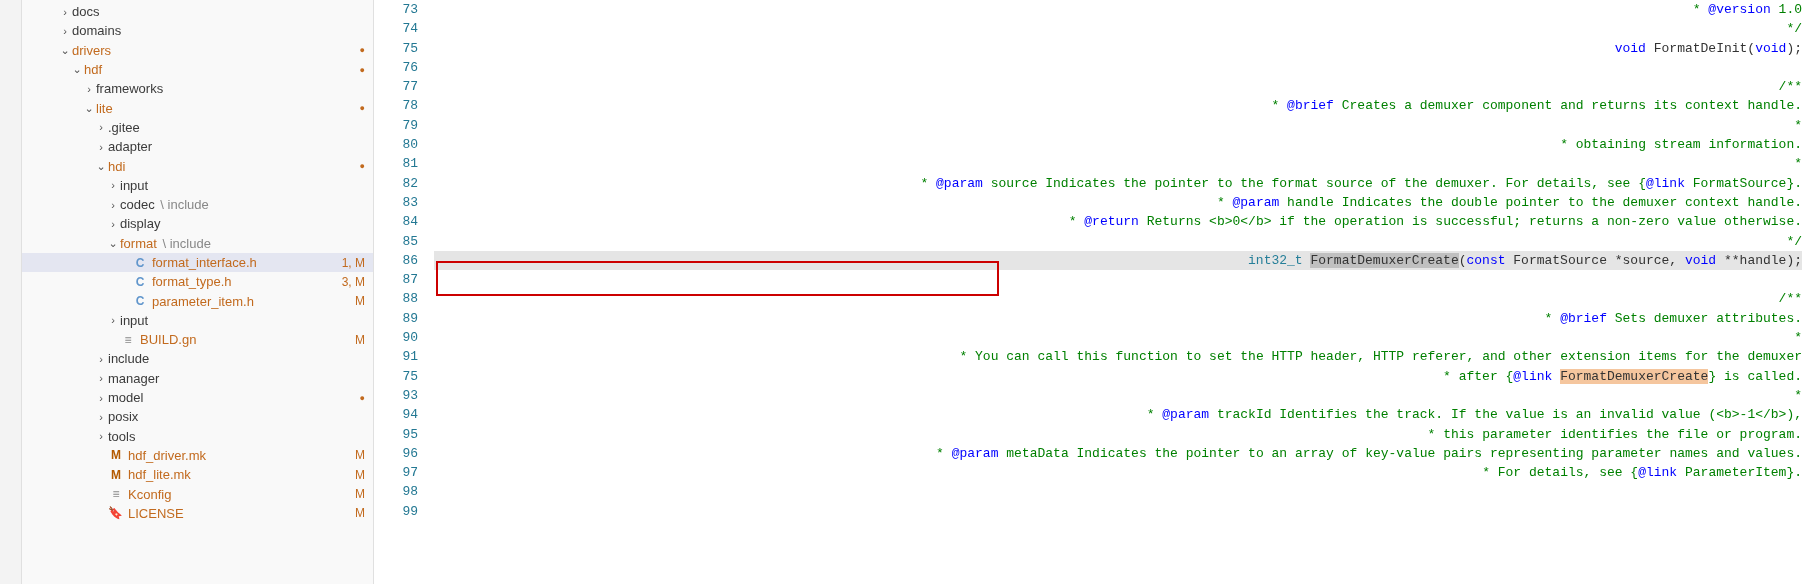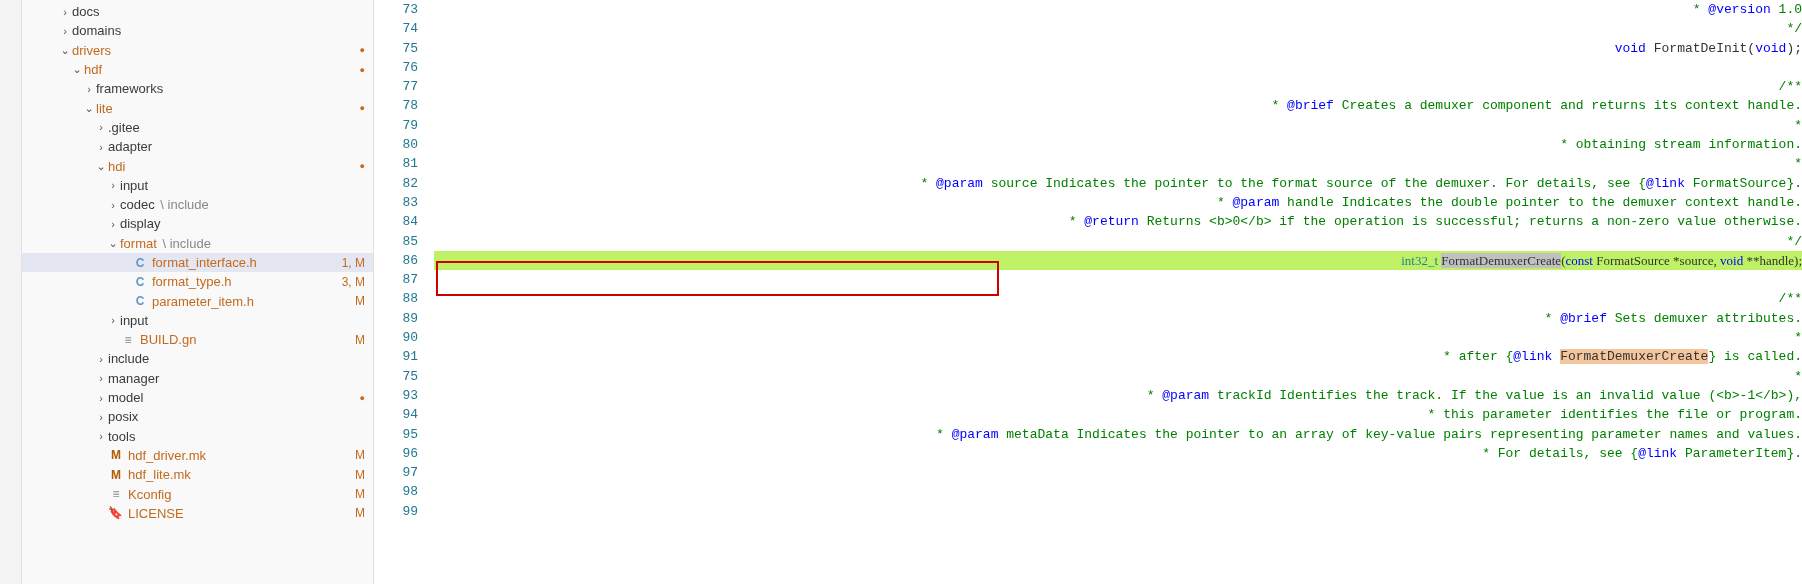--- a/index.html
+++ b/index.html
@@ -18,21 +18,21 @@
   .label { flex:1; white-space:nowrap; overflow:hidden; text-overflow:ellipsis; color:#3b3b3b; }
   .label.orange { color:#c26a1e; }
   .label-suffix { color:#888; margin-left:2px; }
   .status { color:#c26a1e; font-size:12px; margin-left:auto; padding-left:8px; }
   .dot { color:#c26a1e; font-size:9px; margin-left:auto; padding-left:8px; }
   .editor { flex:1; display:flex; font-family:Consolas,"Courier New",monospace; font-size:13px; line-height:19.3px; background:#fff; }
   .gutter { width:60px; text-align:right; padding-right:16px; color:#237893; user-select:none; }
   .gutter .ln { height:19.3px; }
   .code { flex:1; position:relative;text-align:right; }
   .line { height:19.3px; white-space:pre; padding-left:4px; }
-  .line.hl { background:#bef264;font-family:Liberation Serif, serif; }
+  .line.hl { background:#e5e5e5; }
   .c-comment { color:#008000; }
   .c-kw { color:#0000ff; }
   .c-type { color:#267f99; }
   .c-fn { color:#333; }
   .c-fn-sel { background:#c0c0c0; color:#333; }
   .c-link { background:#f5c69e; }
   .redbox { position:absolute; border:2px solid #cc0000; pointer-events:none; }
 </style>
 </head>
 <body>
@@ -241,20 +241,21 @@
       <div class="line"><span class="c-comment"> *</span></div>
       <div class="line"><span class="c-comment"> * </span><span class="c-kw">@param</span><span class="c-comment"> source Indicates the pointer to the format source of the demuxer. For details, see {</span><span class="c-kw">@link</span><span class="c-comment"> FormatSource}.</span></div>
       <div class="line"><span class="c-comment"> * </span><span class="c-kw">@param</span><span class="c-comment"> handle Indicates the double pointer to the demuxer context handle.</span></div>
       <div class="line"><span class="c-comment"> * </span><span class="c-kw">@return</span><span class="c-comment"> Returns &lt;b&gt;0&lt;/b&gt; if the operation is successful; returns a non-zero value otherwise.</span></div>
       <div class="line"><span class="c-comment"> */</span></div>
       <div class="line hl"><span class="c-type">int32_t</span><span> </span><span class="c-fn-sel">FormatDemuxerCreate</span><span>(</span><span class="c-kw">const</span><span> FormatSource *source, </span><span class="c-kw">void</span><span> **handle);</span></div>
       <div class="line"></div>
       <div class="line"><span class="c-comment">/**</span></div>
       <div class="line"><span class="c-comment"> * </span><span class="c-kw">@brief</span><span class="c-comment"> Sets demuxer attributes.</span></div>
       <div class="line"><span class="c-comment"> *</span></div>
+      <div class="line"><span class="c-comment"> * You can call this function to set the HTTP header, HTTP referer, and other extension items for the demuxer</span></div>
       <div class="line"><span class="c-comment"> * after {</span><span class="c-kw">@link</span><span class="c-comment"> </span><span class="c-link">FormatDemuxerCreate</span><span class="c-comment">} is called.</span></div>
       <div class="line"><span class="c-comment"> *</span></div>
       <div class="line"><span class="c-comment"> * </span><span class="c-kw">@param</span><span class="c-comment"> trackId Identifies the track. If the value is an invalid value (&lt;b&gt;-1&lt;/b&gt;),</span></div>
       <div class="line"><span class="c-comment"> * this parameter identifies the file or program.</span></div>
       <div class="line"><span class="c-comment"> * </span><span class="c-kw">@param</span><span class="c-comment"> metaData Indicates the pointer to an array of key-value pairs representing parameter names and values.</span></div>
       <div class="line"><span class="c-comment"> * For details, see {</span><span class="c-kw">@link</span><span class="c-comment"> ParameterItem}.</span></div>
     </div>
 </div>
 
 </body></html>

